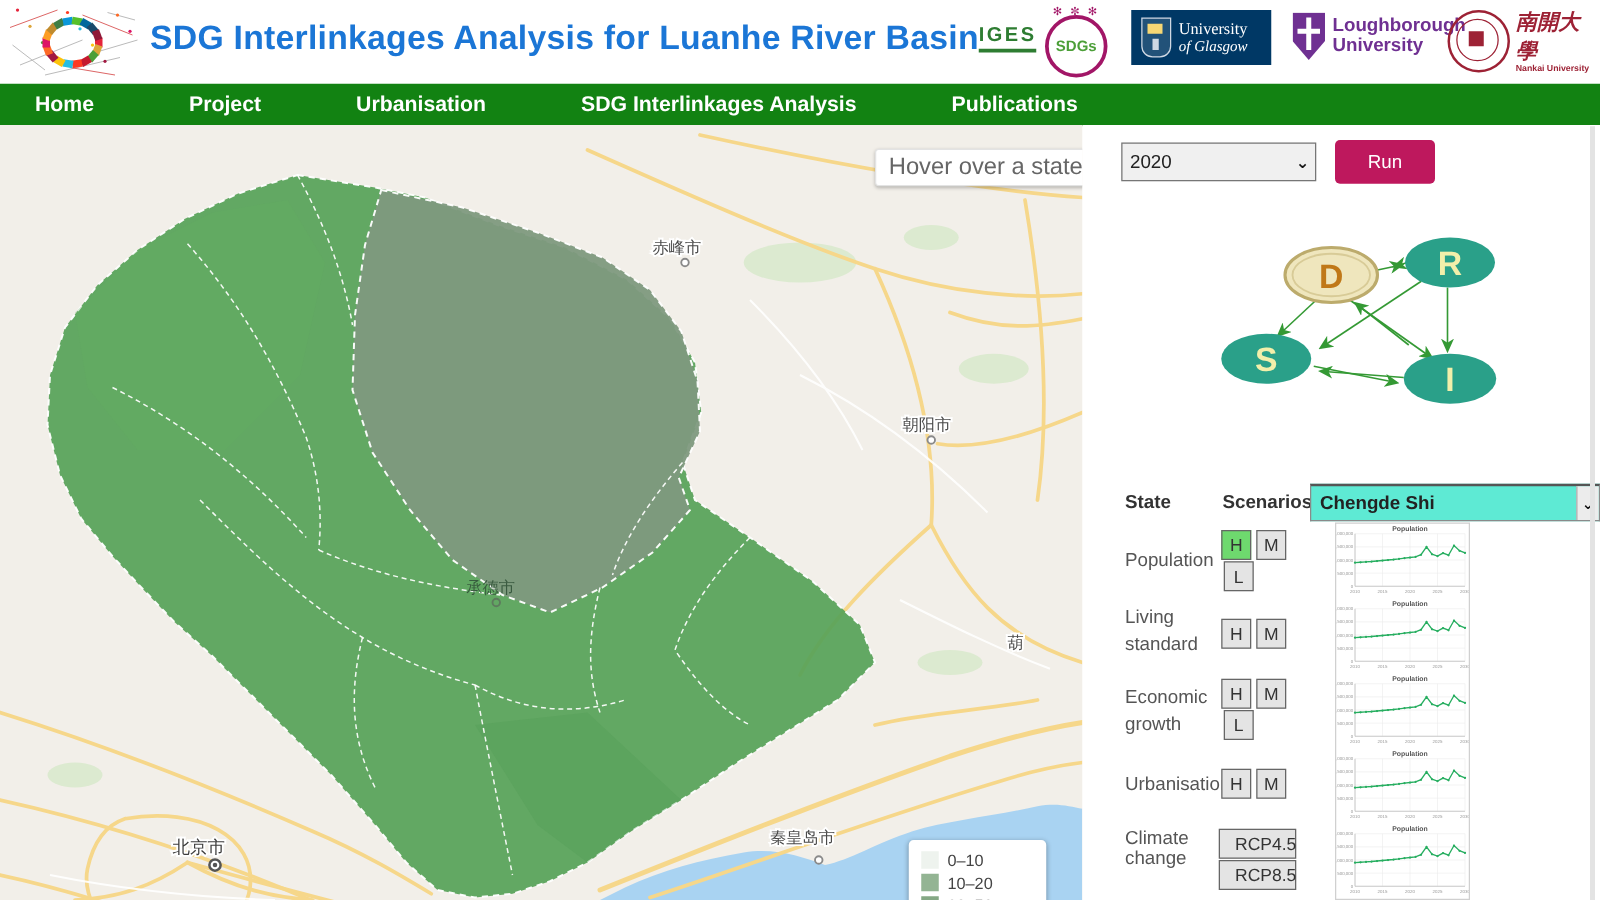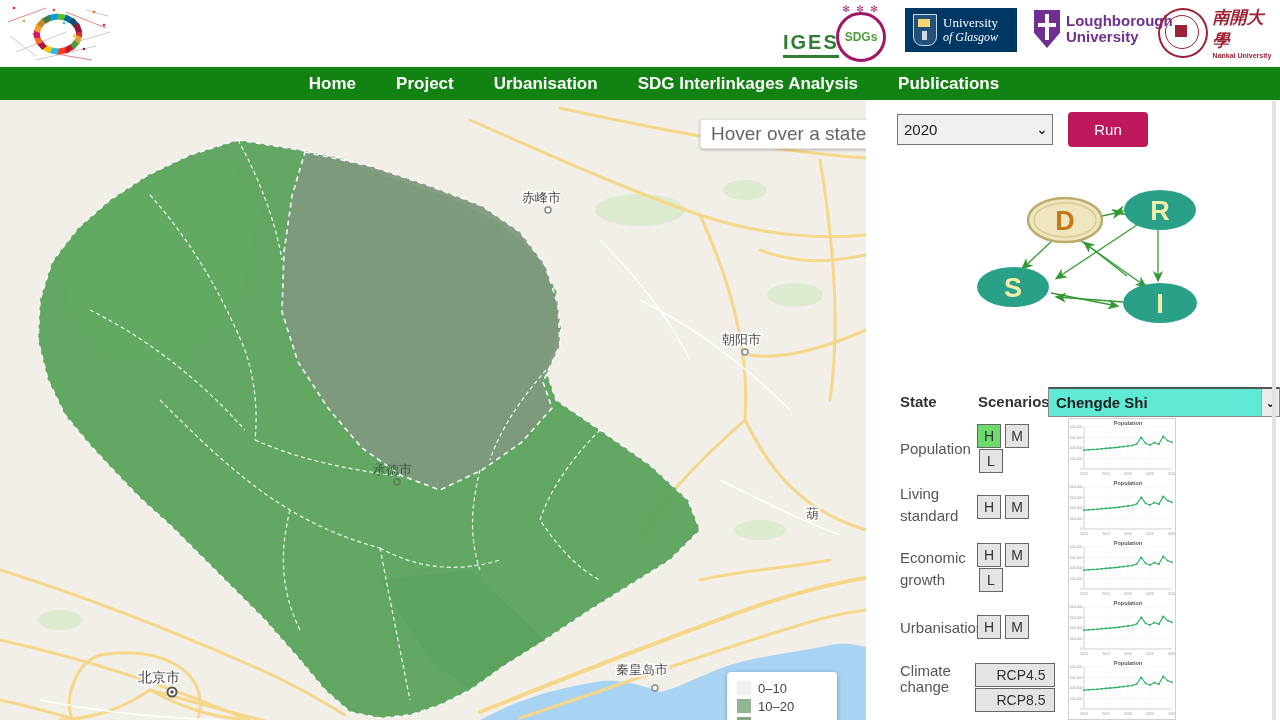--- a/index.html
+++ b/index.html
@@ -3,21 +3,21 @@
 <meta charset="utf-8">
 <style>
   html,body{margin:0;padding:0;}
   body{width:1280px;height:720px;overflow:hidden;position:relative;
        font-family:"Liberation Sans","DejaVu Sans",sans-serif;background:#fff;}
 
   
   .header{position:absolute;left:0;top:0;width:1280px;height:67px;background:#fff;}
   .site-title{position:absolute;left:120px;top:15px;font-size:27px;font-weight:bold;color:#1b76d6;letter-spacing:.2px;}
   .logo-wheel{position:absolute;left:6px;top:2px;}
-  .logo-iges{position:absolute;left:783px;top:20px;font-size:20px;font-weight:bold;color:#2e7d32;letter-spacing:2px;border-bottom:3px solid #2e7d32;padding-bottom:1px;margin-top:11px;}
+  .logo-iges{position:absolute;left:783px;top:20px;font-size:16px;font-weight:bold;color:#2e7d32;letter-spacing:2px;border-bottom:3px solid #2e7d32;padding-bottom:1px;}
   .logo-sdgs{position:absolute;left:836px;top:12px;width:44px;height:44px;border:3px solid #a21667;border-radius:50%;background:#fff;
              display:flex;align-items:center;justify-content:center;font-size:12px;font-weight:bold;color:#4c9f38;}
   .sdgs-deco{position:absolute;left:836px;top:4px;width:50px;height:12px;color:#a21667;font-size:9px;letter-spacing:2px;text-align:center;}
   .logo-glasgow{position:absolute;left:905px;top:8px;width:112px;height:44px;background:#003865;color:#fff;display:flex;align-items:center;}
   .glasgow-shield{width:22px;height:30px;background:#fff2;border:1px solid #cfd8e3;margin:0 6px 0 8px;border-radius:0 0 9px 9px;position:relative;}
   .glasgow-shield:before{content:"";position:absolute;left:4px;top:4px;width:12px;height:8px;background:#f7d774;}
   .glasgow-shield:after{content:"";position:absolute;left:8px;top:16px;width:5px;height:9px;background:#cfd8e3;}
   .glasgow-text{font-family:"Liberation Serif","DejaVu Serif",serif;font-size:13px;line-height:14px;}
   .glasgow-text .l2{font-style:italic;font-size:12px;}
   .logo-lboro{position:absolute;left:1034px;top:10px;display:flex;align-items:center;color:#6f3092;}
@@ -26,21 +26,21 @@
   .lboro-shield:after{content:"";position:absolute;left:4px;top:13px;width:18px;height:4px;background:#fff;}
   .lboro-text{font-size:15px;font-weight:bold;line-height:16px;}
   .logo-nankai{position:absolute;left:1158px;top:6px;display:flex;align-items:center;color:#9d2235;}
   .nankai-seal{width:46px;height:46px;border:2px solid #9d2235;border-radius:50%;position:relative;margin-right:5px;}
   .nankai-seal:before{content:"";position:absolute;left:5px;top:5px;width:32px;height:32px;border:1px solid #9d2235;border-radius:50%;}
   .nankai-seal:after{content:"";position:absolute;left:15px;top:15px;width:12px;height:12px;background:#9d2235;}
   .nankai-text .cn{font-size:17px;font-weight:bold;font-family:"Liberation Serif","DejaVu Serif",serif;font-style:italic;}
   .nankai-text .en{font-size:7px;font-weight:bold;}
 
   
-  .nav{position:absolute;left:0;top:67px;width:1280px;height:34px;display:flex;align-items:center;gap:40px;padding-left:28px;box-sizing:border-box;justify-content:center;}
+  .nav{position:absolute;left:0;top:67px;width:1280px;height:34px;display:flex;align-items:center;gap:76px;padding-left:28px;box-sizing:border-box;}
   .nav a{color:#fff;font-size:17px;font-weight:bold;text-decoration:none;white-space:nowrap;}
 
   
   .map{position:absolute;left:0;top:100px;width:866px;height:620px;overflow:hidden;background:#f2efe9;}
   .map-tooltip{position:absolute;left:700px;top:19px;background:#fff;border:1px solid #e3e3e3;border-radius:3px;
                box-shadow:0 1px 3px rgba(0,0,0,.25);padding:3px 10px;font-size:19px;color:#666;white-space:nowrap;}
   .legend{position:absolute;left:727px;top:572px;width:92px;background:#fff;border-radius:4px;box-shadow:0 1px 4px rgba(0,0,0,.3);
           padding:7px 8px 10px 10px;font-size:13px;color:#444;}
   .legend .lrow{display:flex;align-items:center;height:18px;}
   .legend .sw{width:14px;height:14px;margin-right:7px;flex:0 0 14px;}
@@ -57,21 +57,21 @@
   .drsi .d-letter{fill:#c07818;}
 
   .col-head{position:absolute;font-size:15px;font-weight:bold;color:#333;}
   .region-select{position:absolute;left:182px;top:287px;width:232px;height:30px;background:#5eead4;border:1px solid #8a8a8a;border-top:2px solid #555;
                  box-sizing:border-box;display:flex;align-items:center;font-size:15px;font-weight:bold;color:#222;padding-left:7px;}
   .region-select .chev{margin-left:auto;width:17px;height:100%;display:flex;align-items:center;justify-content:center;
                        border-left:1px solid #aaa;background:#ececec;font-weight:bold;font-size:12px;color:#111;}
   .scen-label{position:absolute;left:34px;width:78px;font-size:15px;color:#555;line-height:25px;}
   .sbtn{position:absolute;width:24px;height:24px;box-sizing:border-box;border:1px solid #666;background:#e4e4e4;color:#333;
         font-size:14px;text-align:center;line-height:22px;cursor:pointer;}
-  .sbtn.wide{width:80px;padding-left:12px;}
+  .sbtn.wide{width:62px;padding-left:12px;}
   .charts-panel{position:absolute;left:202px;top:318px;width:108px;height:302px;border:1px solid #d0d0d0;background:#fff;box-sizing:border-box;}
   .mini-chart{display:block;width:106px;height:60px;}
   .scrollbar{position:absolute;left:1272px;top:101px;width:4px;height:619px;background:#e3e3e3;}
 </style>
 </head>
 <body>
 
 <div class="header">
   <svg class="logo-wheel" width="106" height="62" viewBox="0 0 106 62">
       <line x1="2" y1="20" x2="40" y2="6" stroke="#d66" stroke-width="0.8"></line>
@@ -104,20 +104,21 @@
       <rect x="27" y="29" width="8" height="6" fill="#dd1367" transform="rotate(270.0132590506951 31 32)"></rect>
       <rect x="28.266454963495924" y="23.110413131931985" width="8" height="6" fill="#fd9d24" transform="rotate(290.0147322785501 32.266454963495924 26.110413131931985)"></rect>
       <rect x="31.913066694501467" y="17.931197361197796" width="8" height="6" fill="#bf8b2e" transform="rotate(310.0162055064052 35.91306669450147 20.931197361197796)"></rect>
       <rect x="37.49999999999999" y="14.087042546831974" width="8" height="6" fill="#3f7e44" transform="rotate(330.01767873426013 41.49999999999999 17.087042546831974)"></rect>
       <rect x="44.353388268994465" y="12.041610493129781" width="8" height="6" fill="#0a97d9" transform="rotate(350.0191519621152 48.353388268994465 15.041610493129781)"></rect>
       <rect x="51.64661173100553" y="12.041610493129777" width="8" height="6" fill="#56c02b" transform="rotate(370.0206251899702 55.64661173100553 15.041610493129777)"></rect>
       <rect x="58.5" y="14.087042546831967" width="8" height="6" fill="#00689d" transform="rotate(390.02209841782525 62.5 17.087042546831967)"></rect>
       <rect x="64.08693330549853" y="17.93119736119779" width="8" height="6" fill="#19486a" transform="rotate(410.02357164568025 68.08693330549853 20.93119736119779)"></rect>
       <rect x="67.73354503650407" y="23.11041313193197" width="8" height="6" fill="#8f1838" transform="rotate(430.02504487353525 71.73354503650407 26.11041313193197)"></rect>
     </svg>
+  <div class="site-title">SDG Interlinkages Analysis for Luanhe River Basin</div>
 
   <div class="logo-iges">IGES</div>
   <div class="sdgs-deco">✻ ✼ ✻</div>
   <div class="logo-sdgs">SDGs</div>
 
   <div class="logo-glasgow">
     <div class="glasgow-shield"></div>
     <div class="glasgow-text">
       <div class="l1">University</div>
       <div class="l2">of Glasgow</div>

